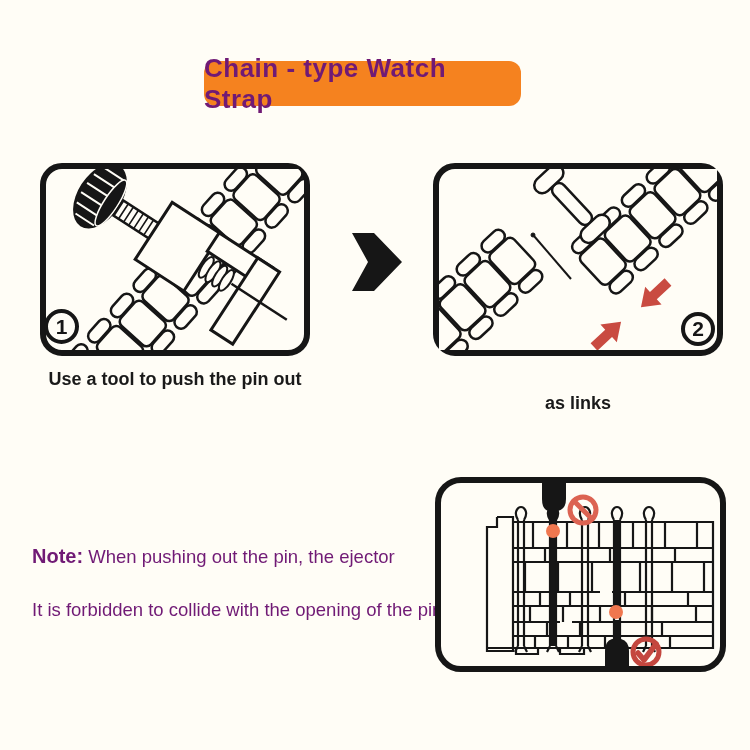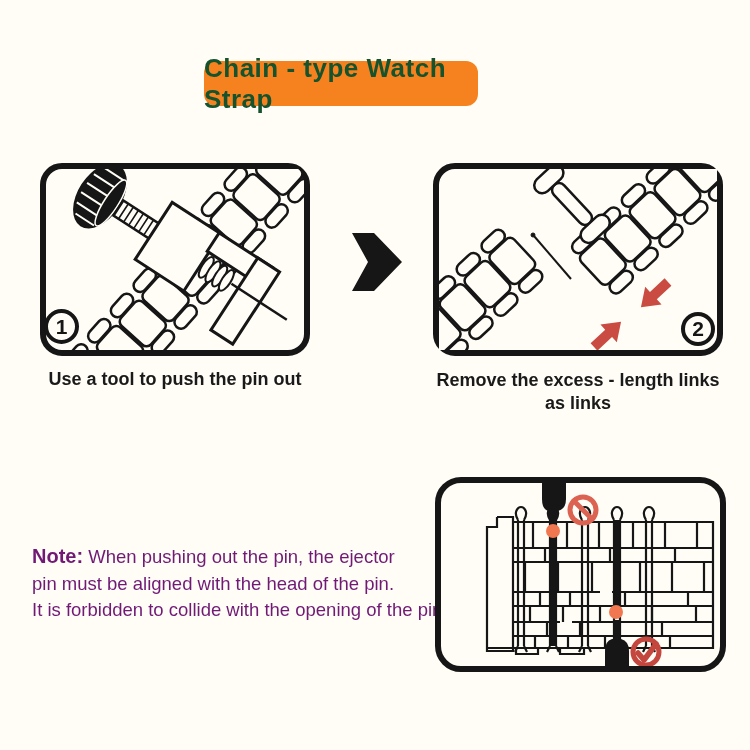--- a/index.html
+++ b/index.html
@@ -4,24 +4,24 @@
 <style>
   html,body{margin:0;padding:0;}
   body{
     width:750px;height:750px;position:relative;overflow:hidden;
     background:#FFFDF6;
     font-family:"Liberation Sans","DejaVu Sans",sans-serif;
   }
   .abs{position:absolute;}
   
   .banner{
-    left:204px;top:61px;width:274px;height:45px;
+    left:204px;top:61px;width:317px;height:45px;
     background:#F5821F;border-radius:12px;
     display:flex;align-items:center;justify-content:center;
-    color:#14532d;font-weight:bold;font-size:26px;letter-spacing:.5px;
+    color:#701a75;font-weight:bold;font-size:26px;letter-spacing:.5px;
   }
   
   .panel{
     box-sizing:border-box;border:6px solid #161616;background:#FFFDF6;
   }
   .panel.p1{left:40px;top:163px;width:270px;height:193px;border-radius:22px;}
   .panel.p2{left:433px;top:163px;width:290px;height:193px;border-radius:22px;}
   .panel.p3{left:435px;top:477px;width:291px;height:195px;border-radius:26px;}
   
   .badge{
@@ -135,28 +135,28 @@
     <circle cx="533" cy="235" r="2"></circle>
     <path d="M534,236 L571,279" stroke-width="2" fill="none"></path>
   </g>
   <path d="M0,-5 L20,-5 L20,-12 L37,0 L20,12 L20,5 L0,5 Z" fill="#C94B41" transform="translate(668,282) rotate(137)"></path>
   <path d="M0,-5 L20,-5 L20,-12 L37,0 L20,12 L20,5 L0,5 Z" fill="#C94B41" transform="translate(594,347) rotate(-43)"></path>
 </svg>
 <div class="abs badge b2">
   <span>2</span>
 </div>
 <div class="abs caption cap2">
-  <span>Remove the excess - length links</span><br>
+  <br>
   <span>as links</span>
 </div>
 
 <div class="abs note">
   <b>Note:</b>
   <span>When pushing out the pin, the ejector</span><br>
-  <span>pin must be aligned with the head of the pin.</span><br>
+  <br>
   <span>It is forbidden to collide with the opening of the pin.</span>
 </div>
 
 <div class="abs panel p3"></div>
 <svg class="abs" style="left:441px;top:483px" width="279" height="183" viewBox="441 483 279 183">
 
   <g stroke="#161616" stroke-width="2.2" fill="none">
     <path d="M497,517 H513 V522 M497,517 V527 H487 V651 H514"></path>
     <path d="M513,522 H713 V648 H487 M513,522 V651"></path>
     <path d="M513,548 H713 M513,562 H713 M513,592 H600 M612,592 H713 M513,606 H713 M513,622 H560 M572,622 H713 M513,636 H713"></path>

